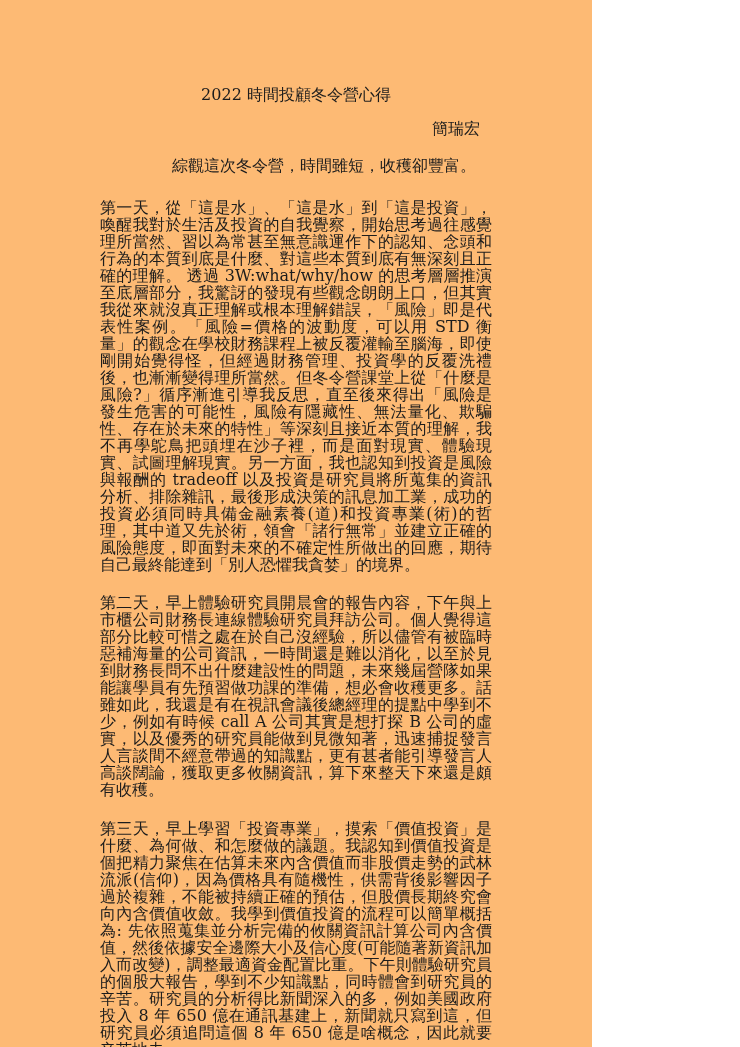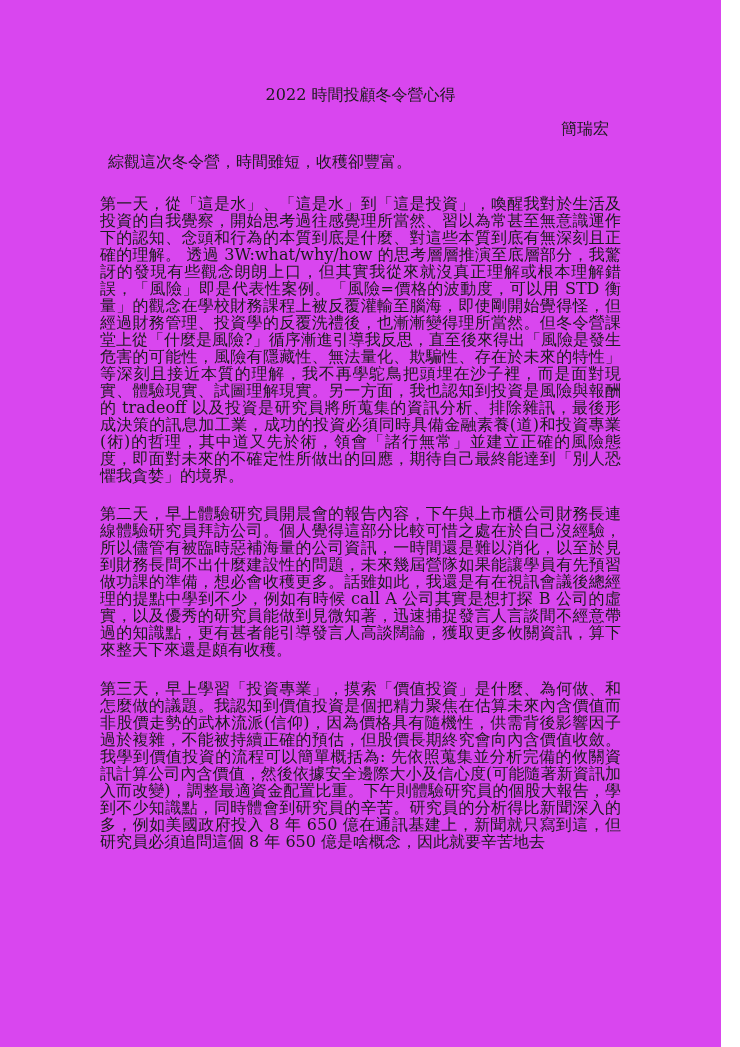--- a/index.html
+++ b/index.html
@@ -2,46 +2,46 @@
 <html lang="zh-Hant"><head>
 <meta charset="utf-8">
 <style>
   html, body {
     margin: 0;
     padding: 0;
     background: #ffffff;
   }
   .page {
     position: relative;
-    width: 721px;
+    width: 592px;
     height: 1047px;
     box-sizing: border-box;
-    background: #d946ef;
+    background: #fdba74;
     padding: 84px 100px 0 100px;
     font-family: "DejaVu Serif", "Liberation Serif", serif;
     font-size: 16px;
     line-height: 21.7px;
     color: #1c1c1c;
     overflow: hidden;
   }
   .doc-title {
     margin: 0;
     font-size: 16px;
     font-weight: normal;
     text-align: center;
     line-height: 21.7px;
   }
   .doc-author {
     margin: 12px;
     text-align: right;
     line-height: 21.7px;
   }
   .doc-intro {
-    margin: 8px;
-    text-align: left;
+    margin: 16px;
+    text-align: right;
     line-height: 21.7px;
   }
   .doc-para {
     margin: 21.7px 0 0 0;
     text-align: justify;
     text-justify: inter-ideograph;
     line-height: 17px;
   }
 </style>
 </head>

